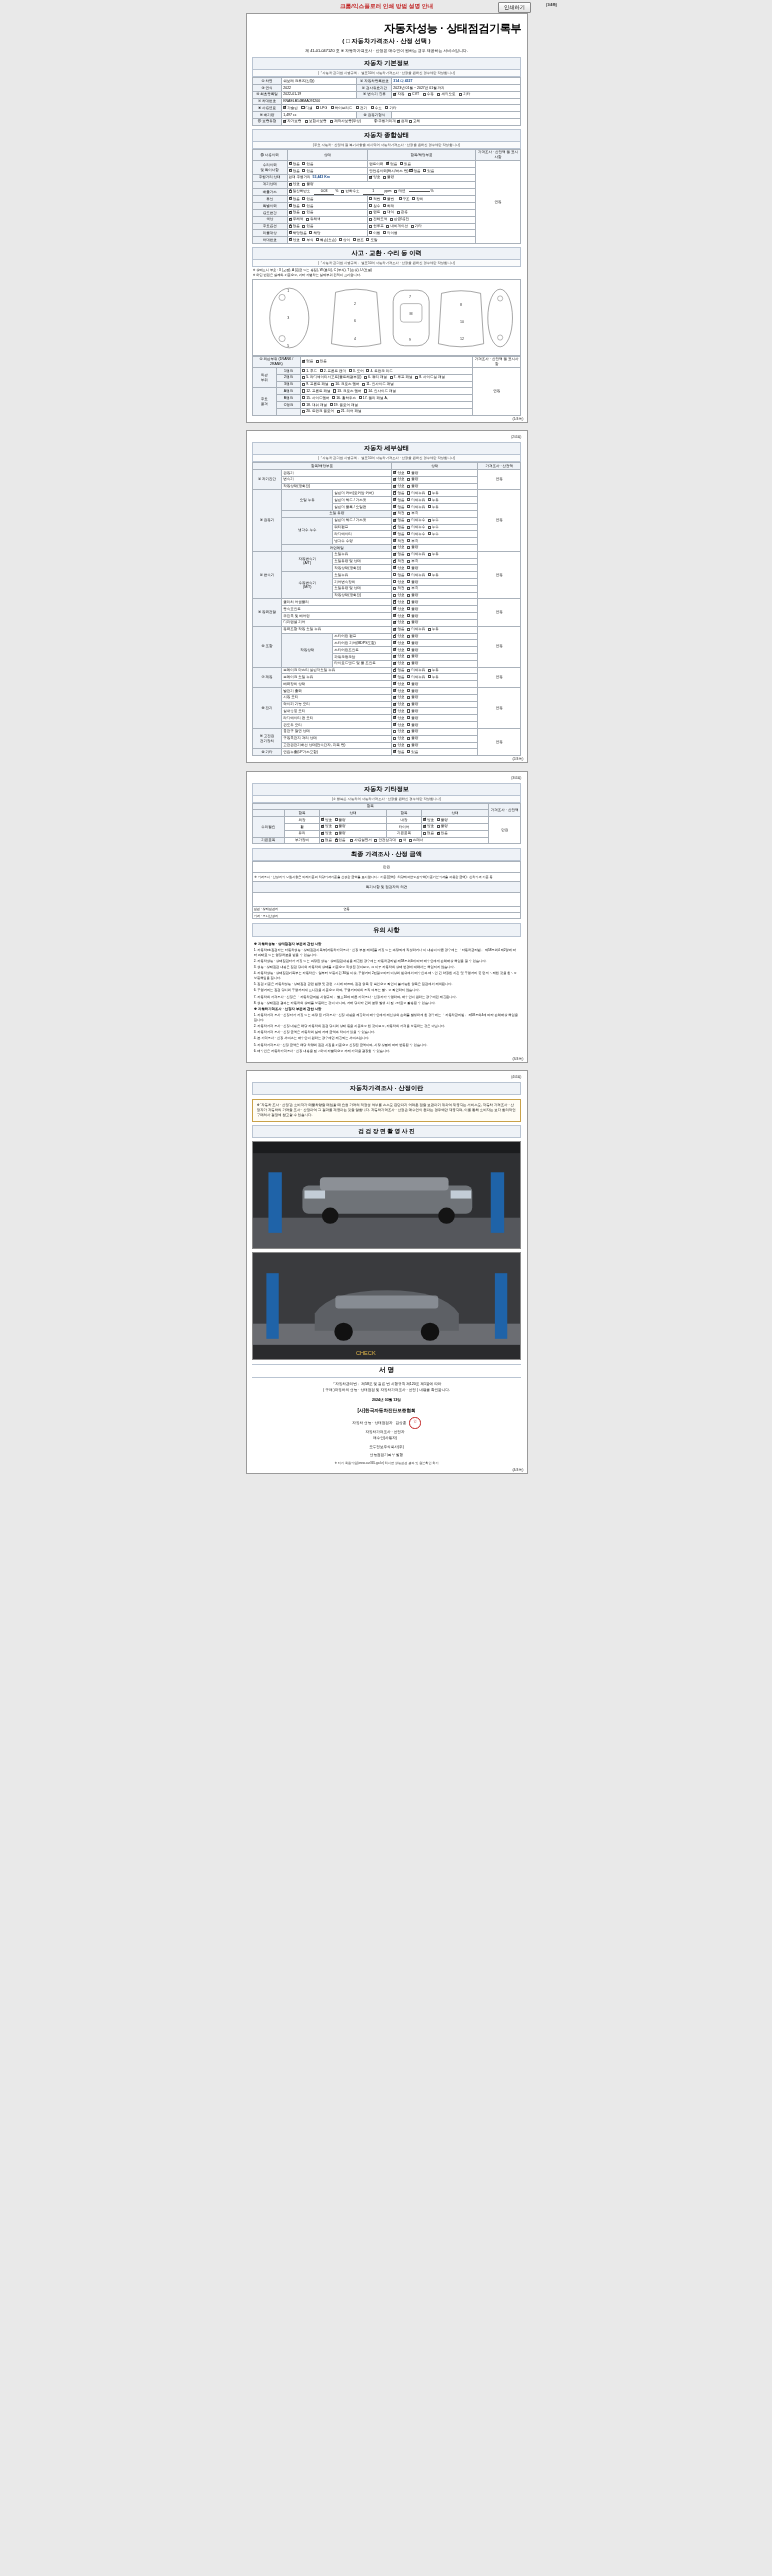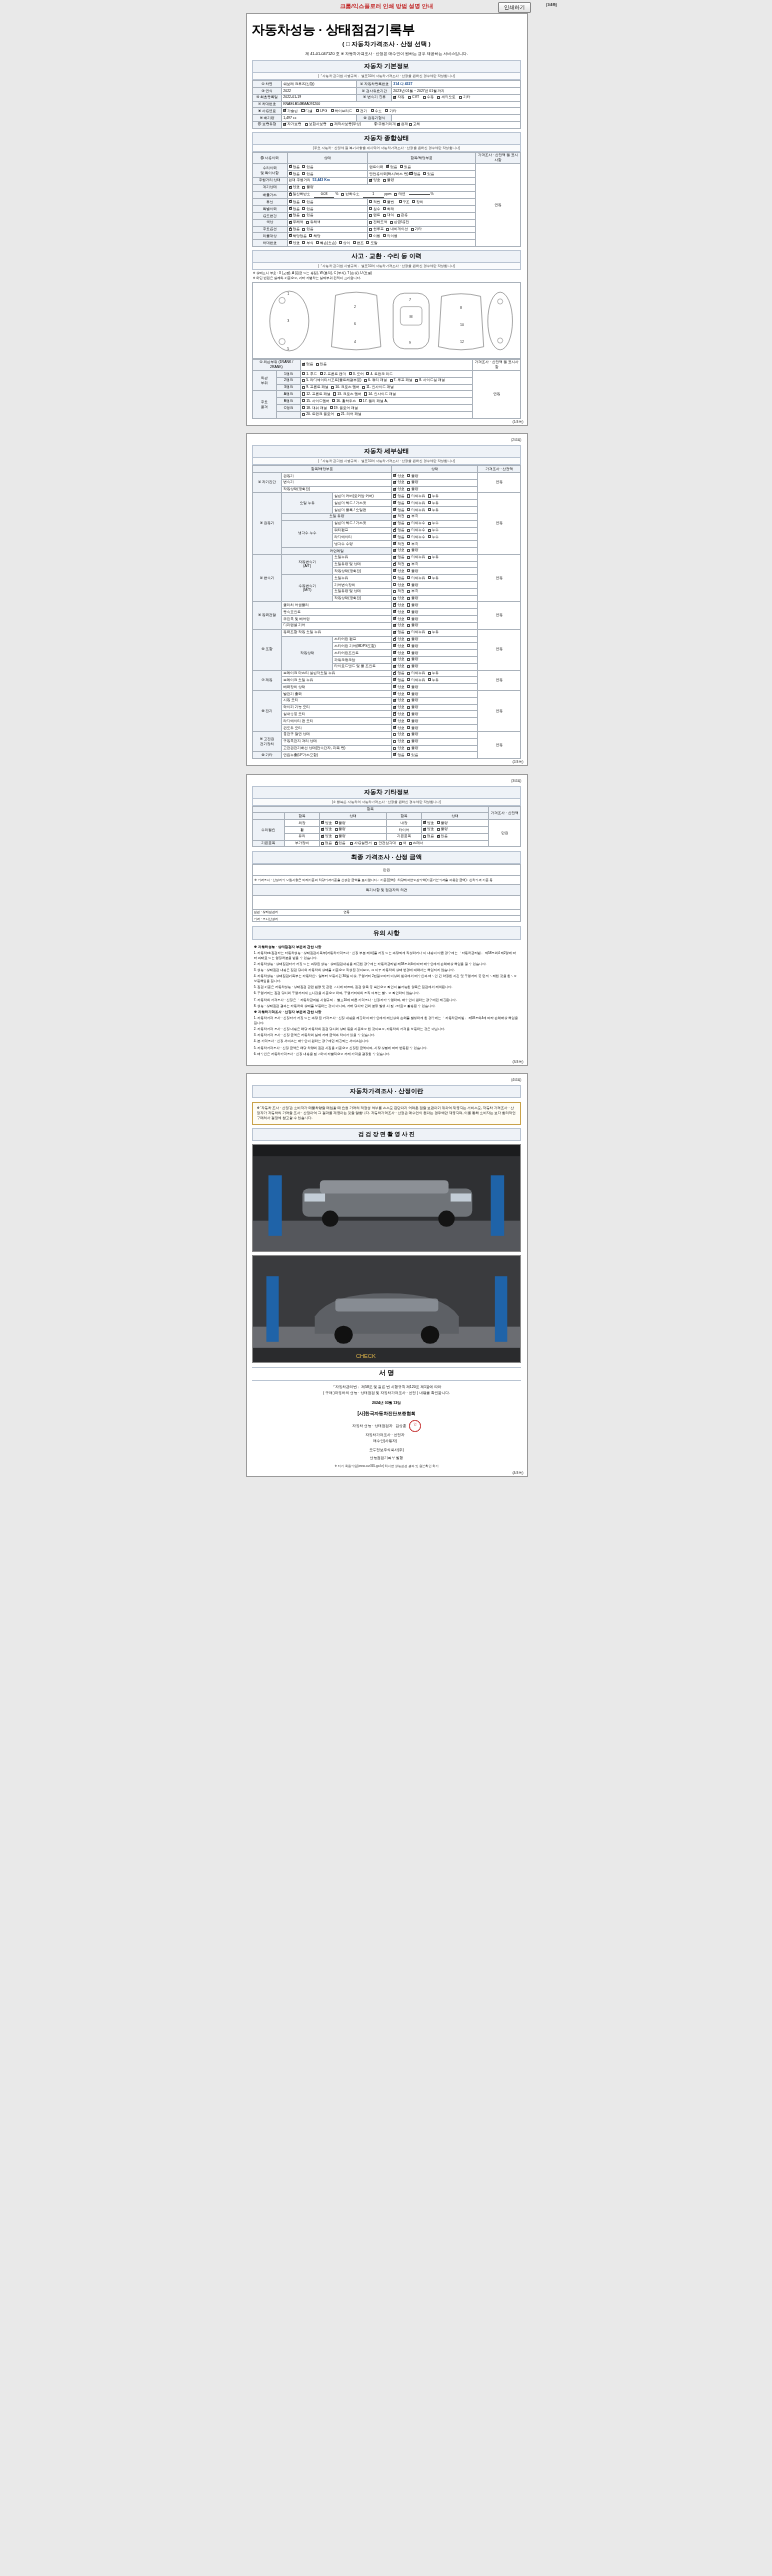--- a/index.html
+++ b/index.html
@@ -41,22 +41,22 @@
     position: relative;
   }
   .pgnum {
     position: absolute;
     right: 3.1px;
     bottom: 1px;
     font-size: 3.6px;
     color: #333;
   }
   .doc-title {
-    text-align: left;
-    font-size: 13px;
+    text-align: right;
+    font-size: 11px;
     font-weight: bold;
     letter-spacing: -0.3px;
     margin: 3.1px 0 1px;
   }
   .doc-sub {
     text-align: center;
     font-size: 6.2px;
     font-weight: bold;
     margin-bottom: 2.1px;
   }

